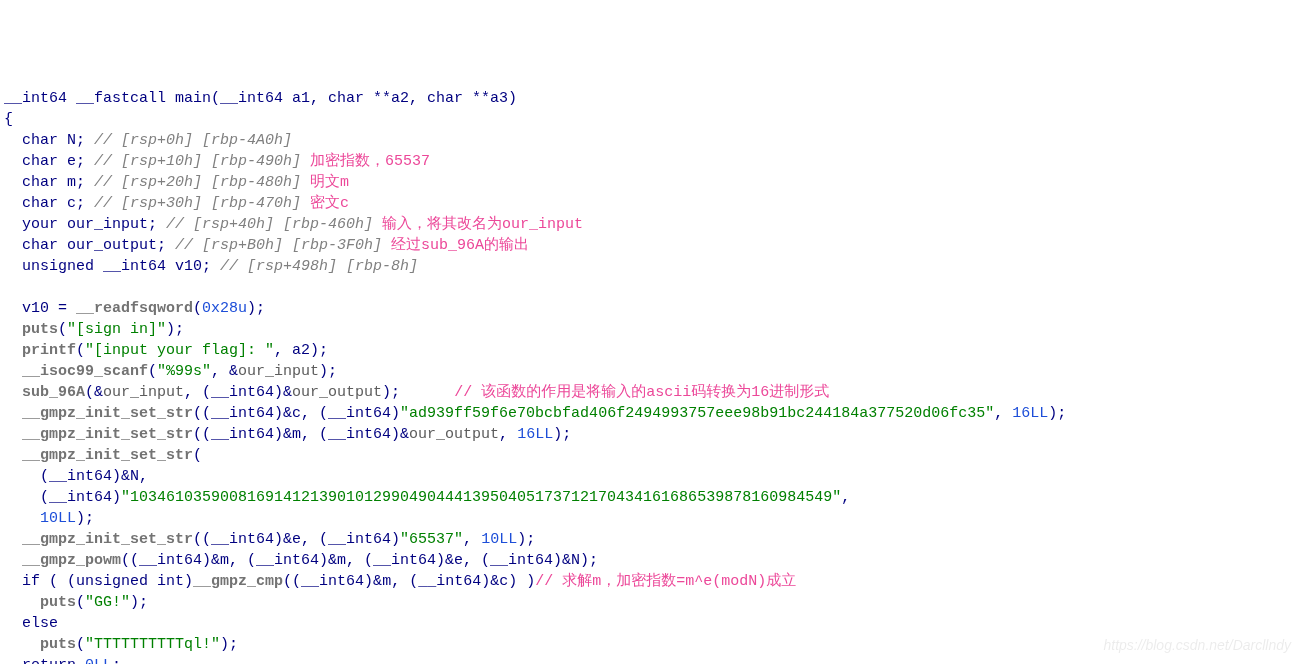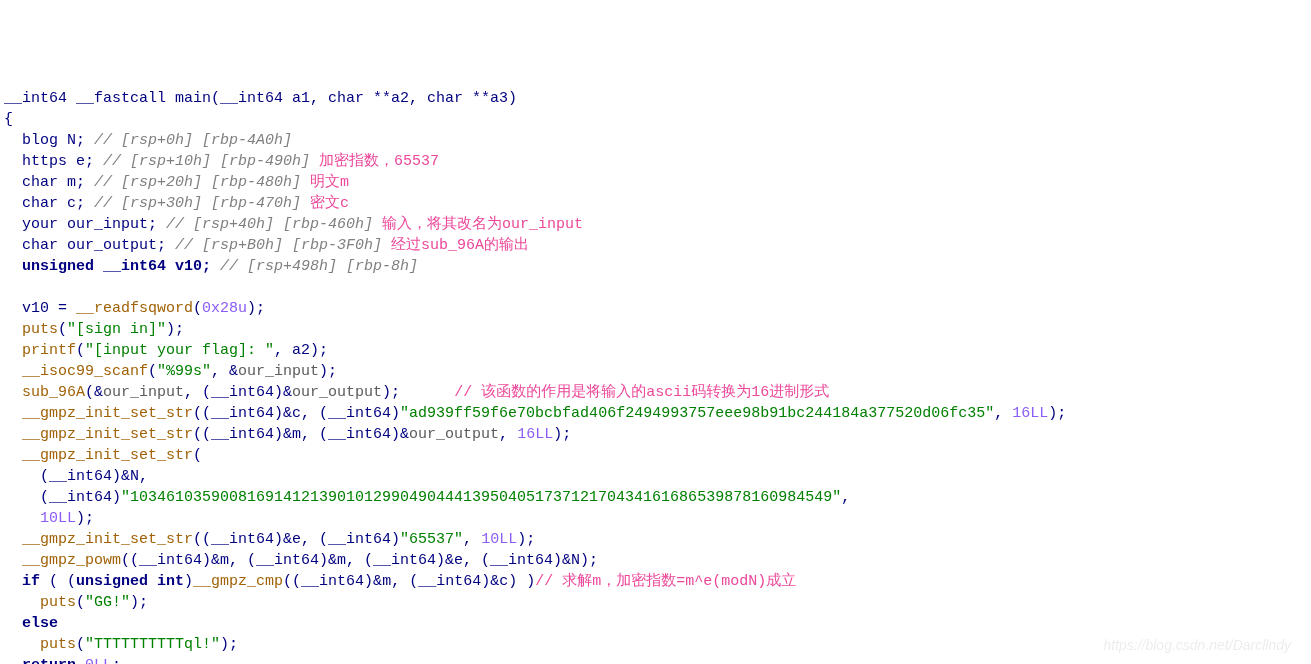--- a/index.html
+++ b/index.html
@@ -6,46 +6,46 @@
       margin: 0;
       padding: 4px;
       font-family: Consolas, 'Courier New', monospace;
       font-size: 15px;
       line-height: 1.4;
       background: #fff;
       white-space: pre;
       color: #000080;
     }
     .type { color: #000080; margin-top: 37px; }
-    .bold { font-weight: bold; }
-    .calling { color: #a16207; font-weight: normal; }
+    .bold { font-weight: normal; }
+    .calling { color: #737373; font-weight: bold; }
     .string { color: #008000; }
     .comment { color: #808080; font-style: italic; font-family: Liberation Mono, monospace; }
     .comment-green { color: #ec4899; }
-    .number { color: #8b5cf6; }
+    .number { color: #1d4ed8; }
     .var { color: #5c5c5c; font-family: Liberation Mono, monospace; }
     .watermark {
       position: absolute;
       bottom: 8px;
       right: 20px;
       color: rgba(0,0,0,0.08);
       font-family: Arial, sans-serif;
       font-size: 14px;
       font-style: italic;
     }
   </style>
 </head>
 <body>
 
 
 
 <div><span class="type">__int64 __fastcall main(__int64 a1, char **a2, char **a3)</span>
 <span class="type">{</span>
-<span><span class="type">  blog N; </span><span class="comment">// [rsp+0h] [rbp-4A0h]</span></span>
-<span><span class="type">  https e; </span><span class="comment">// [rsp+10h] [rbp-490h]</span><span class="comment-green"> 加密指数，65537</span></span>
+<span><span class="type">  char N; </span><span class="comment">// [rsp+0h] [rbp-4A0h]</span></span>
+<span><span class="type">  char e; </span><span class="comment">// [rsp+10h] [rbp-490h]</span><span class="comment-green"> 加密指数，65537</span></span>
 <span><span class="type">  char m; </span><span class="comment">// [rsp+20h] [rbp-480h]</span><span class="comment-green"> 明文m</span></span>
 <span><span class="type">  char c; </span><span class="comment">// [rsp+30h] [rbp-470h]</span><span class="comment-green"> 密文c</span></span>
 <span><span class="type">  your our_input; </span><span class="comment">// [rsp+40h] [rbp-460h]</span><span class="comment-green"> 输入，将其改名为our_input</span></span>
 <span><span class="type">  char our_output; </span><span class="comment">// [rsp+B0h] [rbp-3F0h]</span><span class="comment-green"> 经过sub_96A的输出</span></span>
 <span><span class="type bold">  unsigned __int64 v10; </span><span class="comment">// [rsp+498h] [rbp-8h]</span></span>
 <span></span>
 <span>  v10 = <span class="calling">__readfsqword</span>(<span class="number">0x28u</span>);</span>
 <span>  <span class="calling">puts</span>(<span class="string">"[sign in]"</span>);</span>
 <span>  <span class="calling">printf</span>(<span class="string">"[input your flag]: "</span>, a2);</span>
 <span>  <span class="calling">__isoc99_scanf</span>(<span class="string">"%99s"</span>, &amp;<span class="var">our_input</span>);</span>

